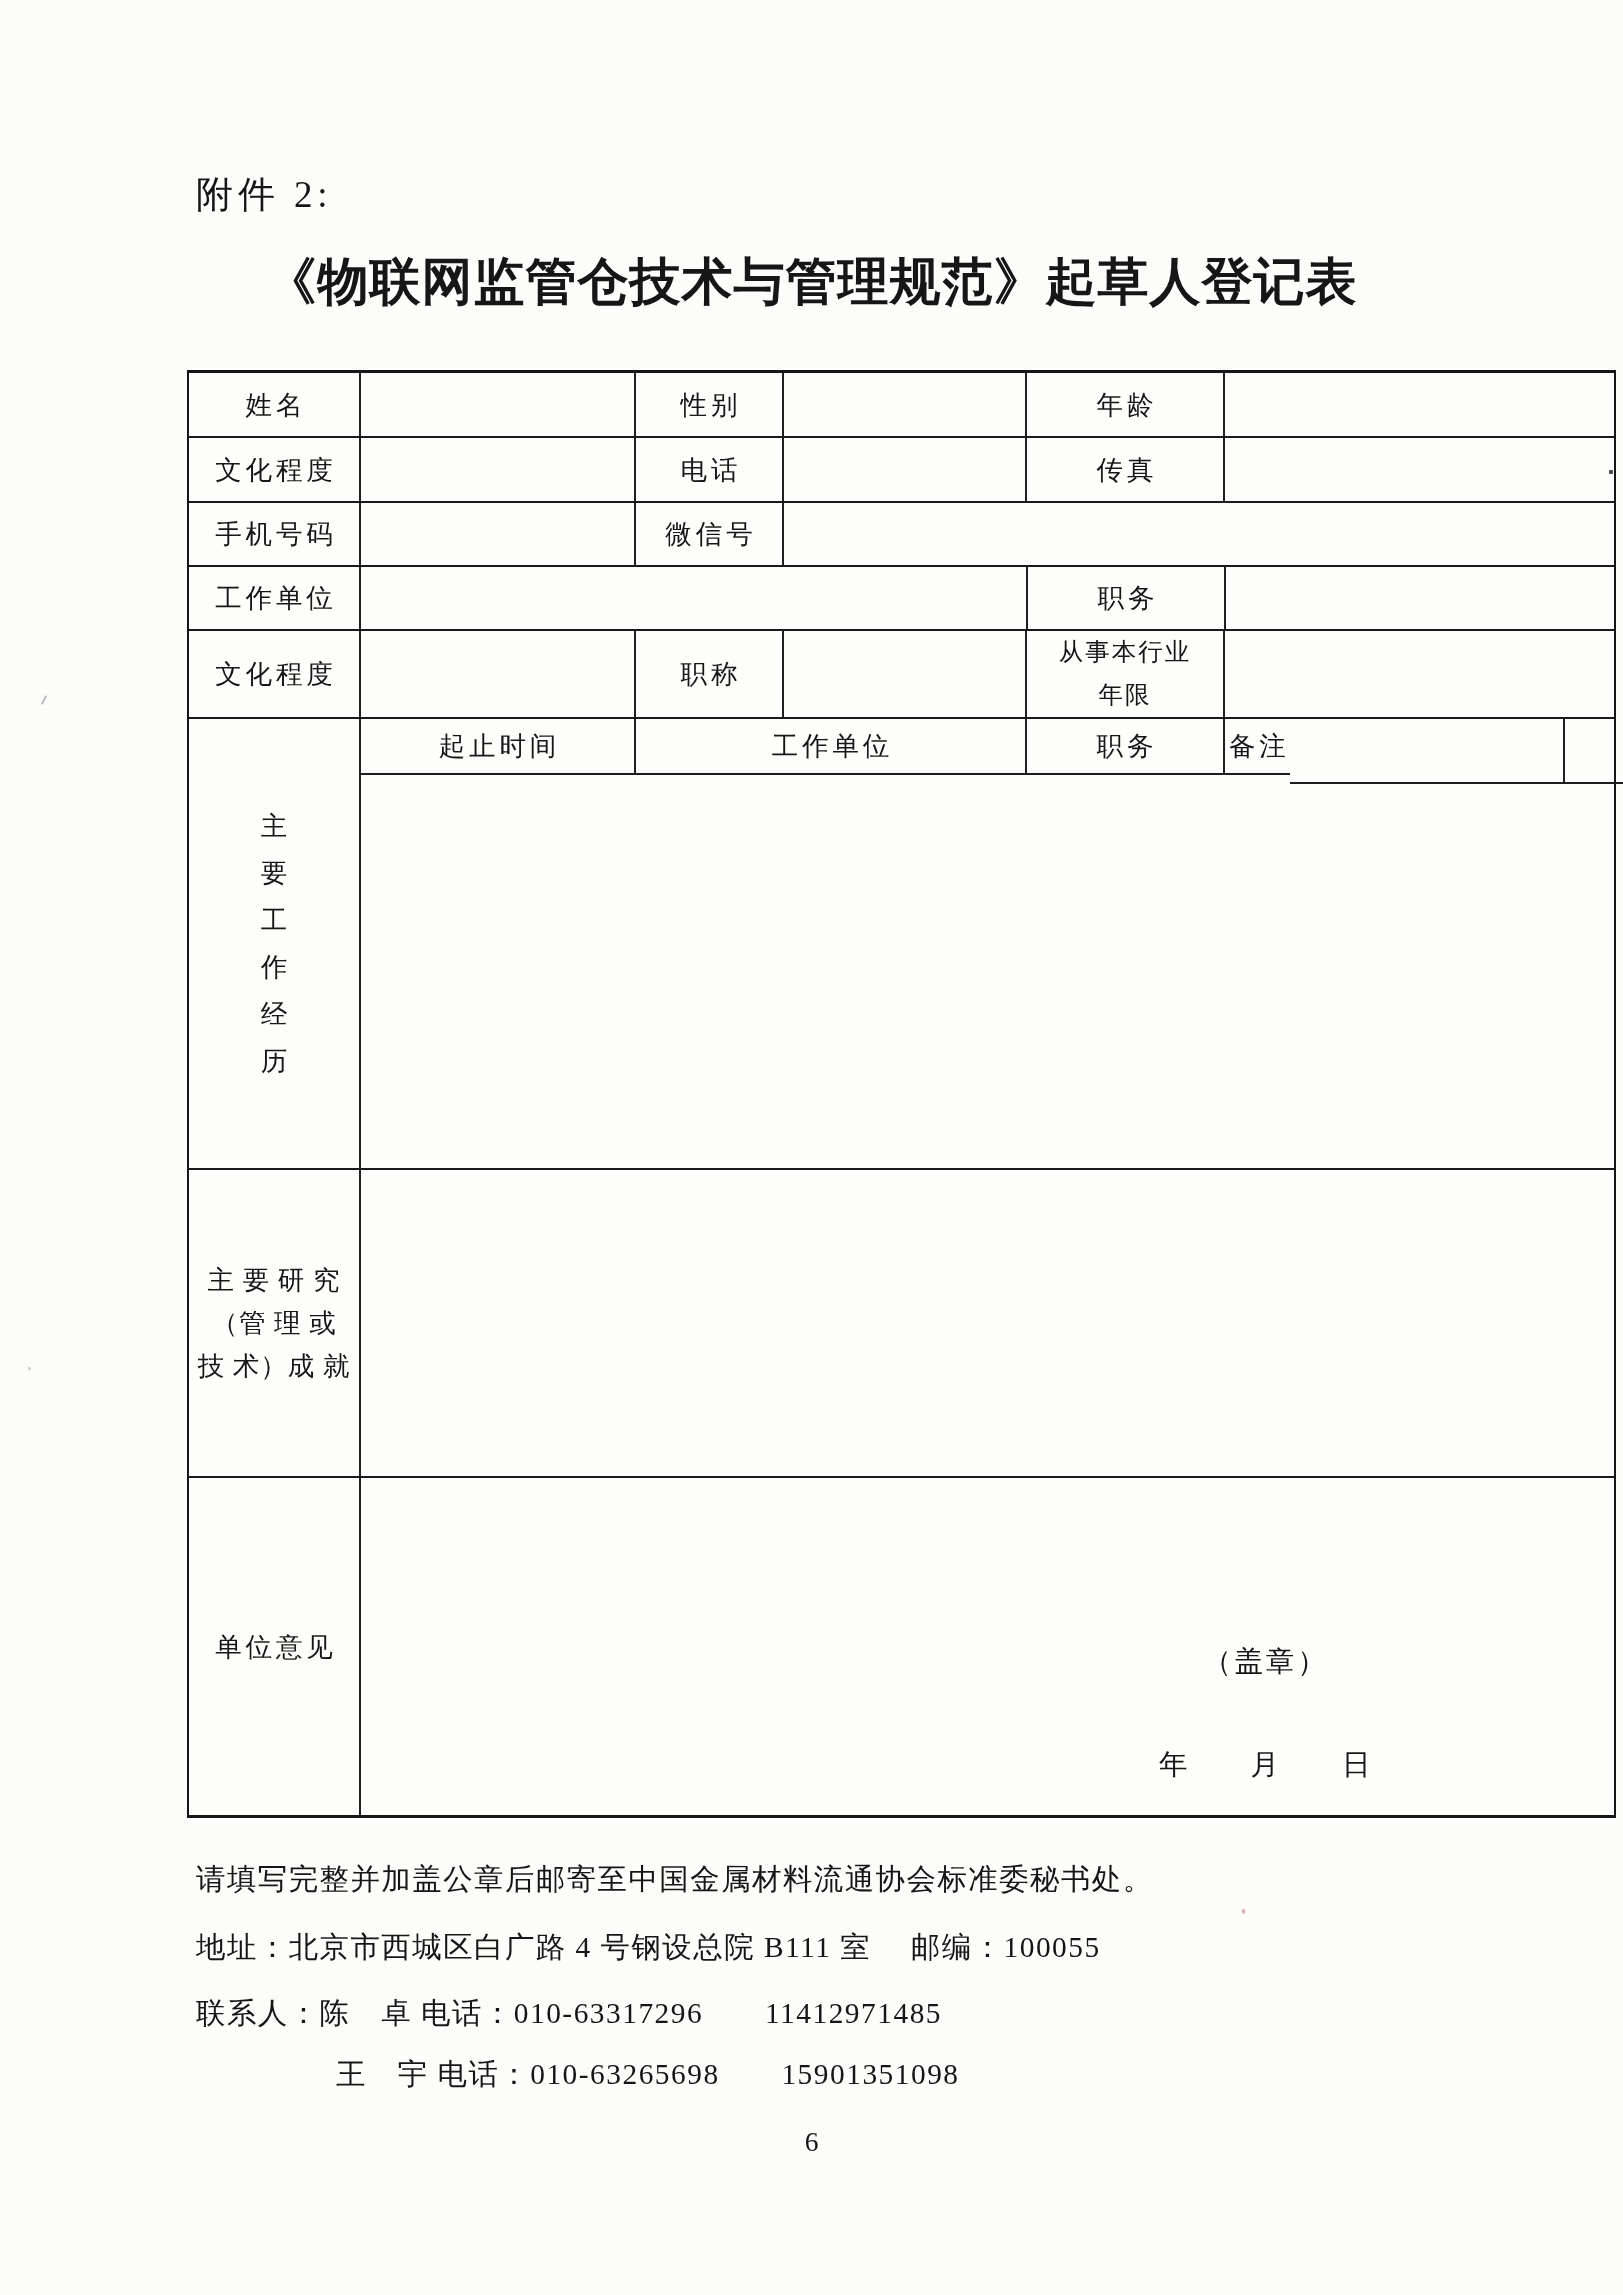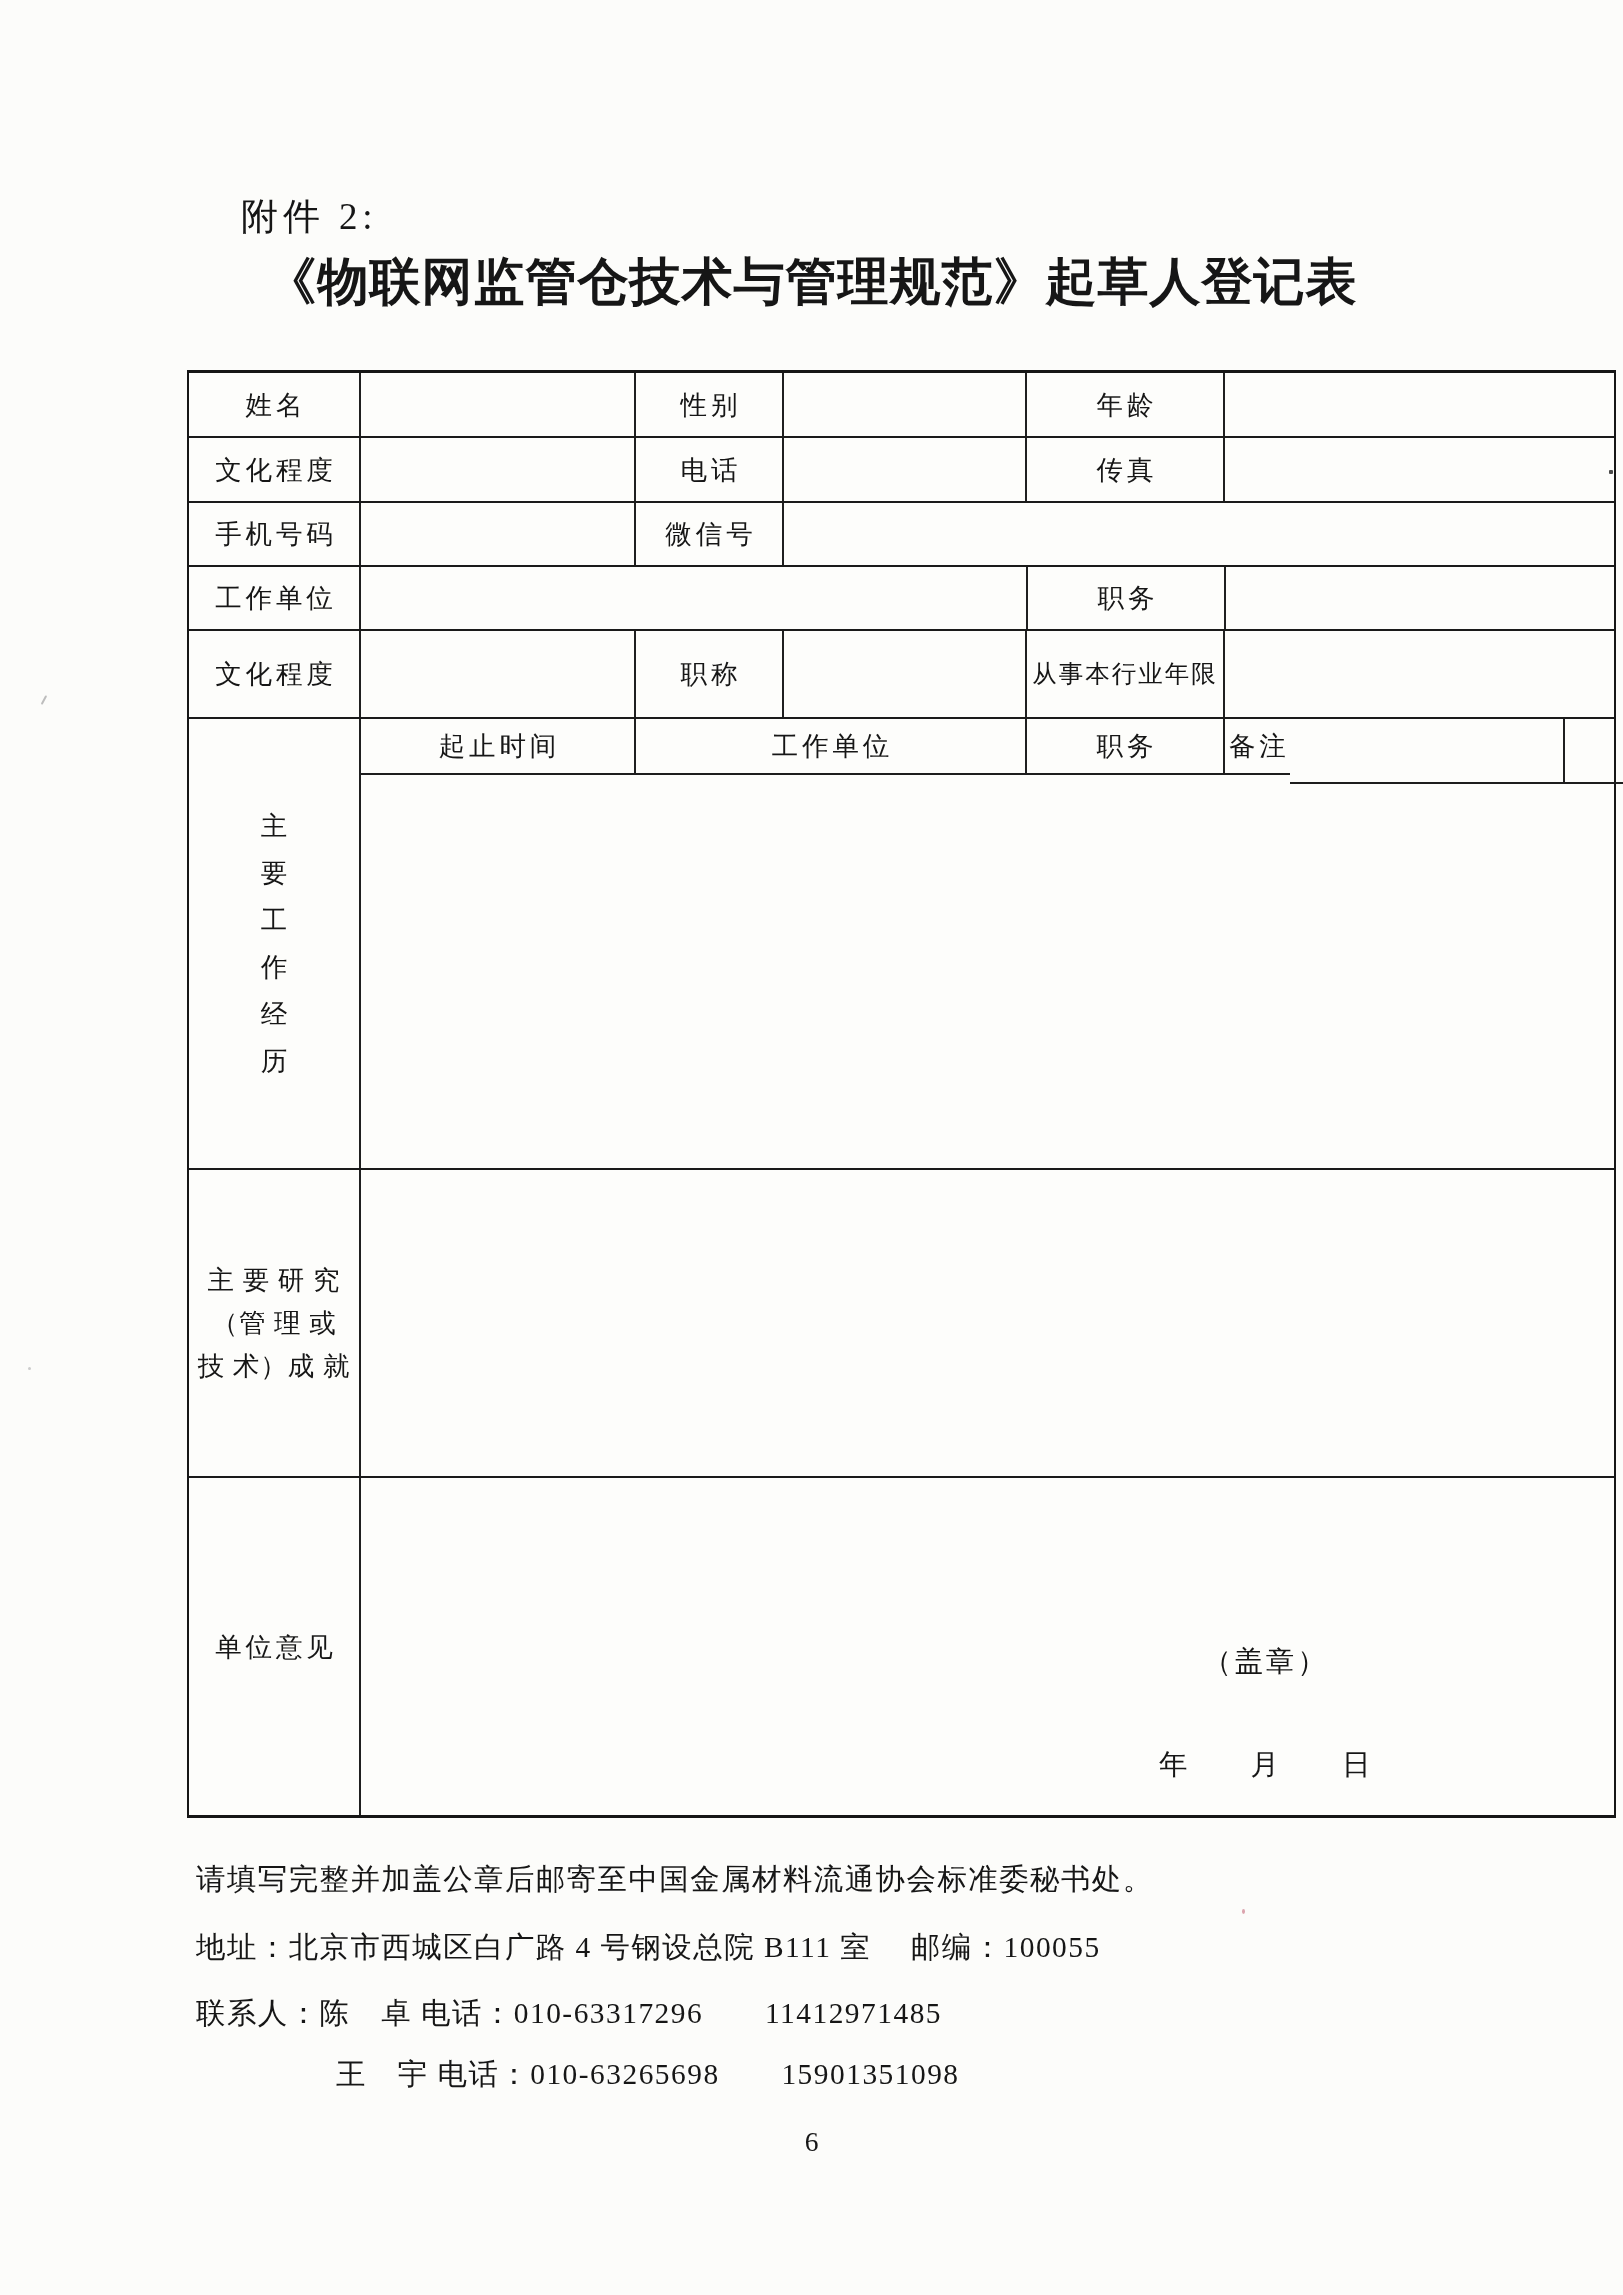--- a/index.html
+++ b/index.html
@@ -3,21 +3,21 @@
 <meta charset="utf-8">
 <style>
   html,body{margin:0;padding:0;background:#e8e8e6;}
   .page{
     position:relative; width:1623px; height:2295px; margin:0 auto;
     background:#fcfcfa; color:#161616;
     font-family:"Liberation Serif","DejaVu Serif",serif;
     overflow:hidden;
   }
   
-  .attach{position:absolute; left:196px; top:192px; font-size:37px; letter-spacing:4.9px;margin-left:45px;}
+  .attach{position:absolute; left:196px; top:170px; font-size:37px; letter-spacing:4.9px;}
   .doc-title{
     position:absolute; left:0; top:248px; width:1623px; text-align:center;
     font-size:51px; font-weight:900; letter-spacing:1px; margin:0;
   }
   
   .ftable{
     position:absolute; left:187px; top:370px; width:1429px;
     border:2.5px solid #161616; border-top-width:3.9px; border-bottom-width:3.9px;
     box-sizing:border-box; background:#fdfdfb;
   }
@@ -29,21 +29,21 @@
     font-size:26.5px; text-align:center;
   }
   .cell.nbr{border-right:none;}
   .lab{letter-spacing:3.9px; padding-left:3.9px;}
   .c1{width:172px; flex:0 0 172px;}
   .c2{width:275px; flex:0 0 275px;}
   .c3{width:148px; flex:0 0 148px;}
   .c4{width:243px; flex:0 0 243px;}
   .c5{width:198px; flex:0 0 198px;}
   .c6{flex:1 1 auto;}
-  .two-line{flex-direction:row; line-height:1.75; font-size:24.5px; letter-spacing:2px;}
+  .two-line{flex-direction:column; line-height:1.75; font-size:24.5px; letter-spacing:2px;}
   
   .vlabel{flex-direction:column; justify-content:center; gap:20.6px; letter-spacing:0;}
   .vlabel div{line-height:1;}
   .we-col{flex:1 1 auto; display:flex; }
   .we-row{display:flex; border-bottom:2.5px solid #1d1d1d; box-sizing:border-box; flex:0 0 auto;}
   .we-row.lastwe{border-bottom:none; flex:1 1 auto;}
   .w1{width:275px; flex:0 0 275px;}
   .w2{width:391px; flex:0 0 391px;}
   .w3{width:198px; flex:0 0 198px;}
   .w4{flex:1 1 auto;}

